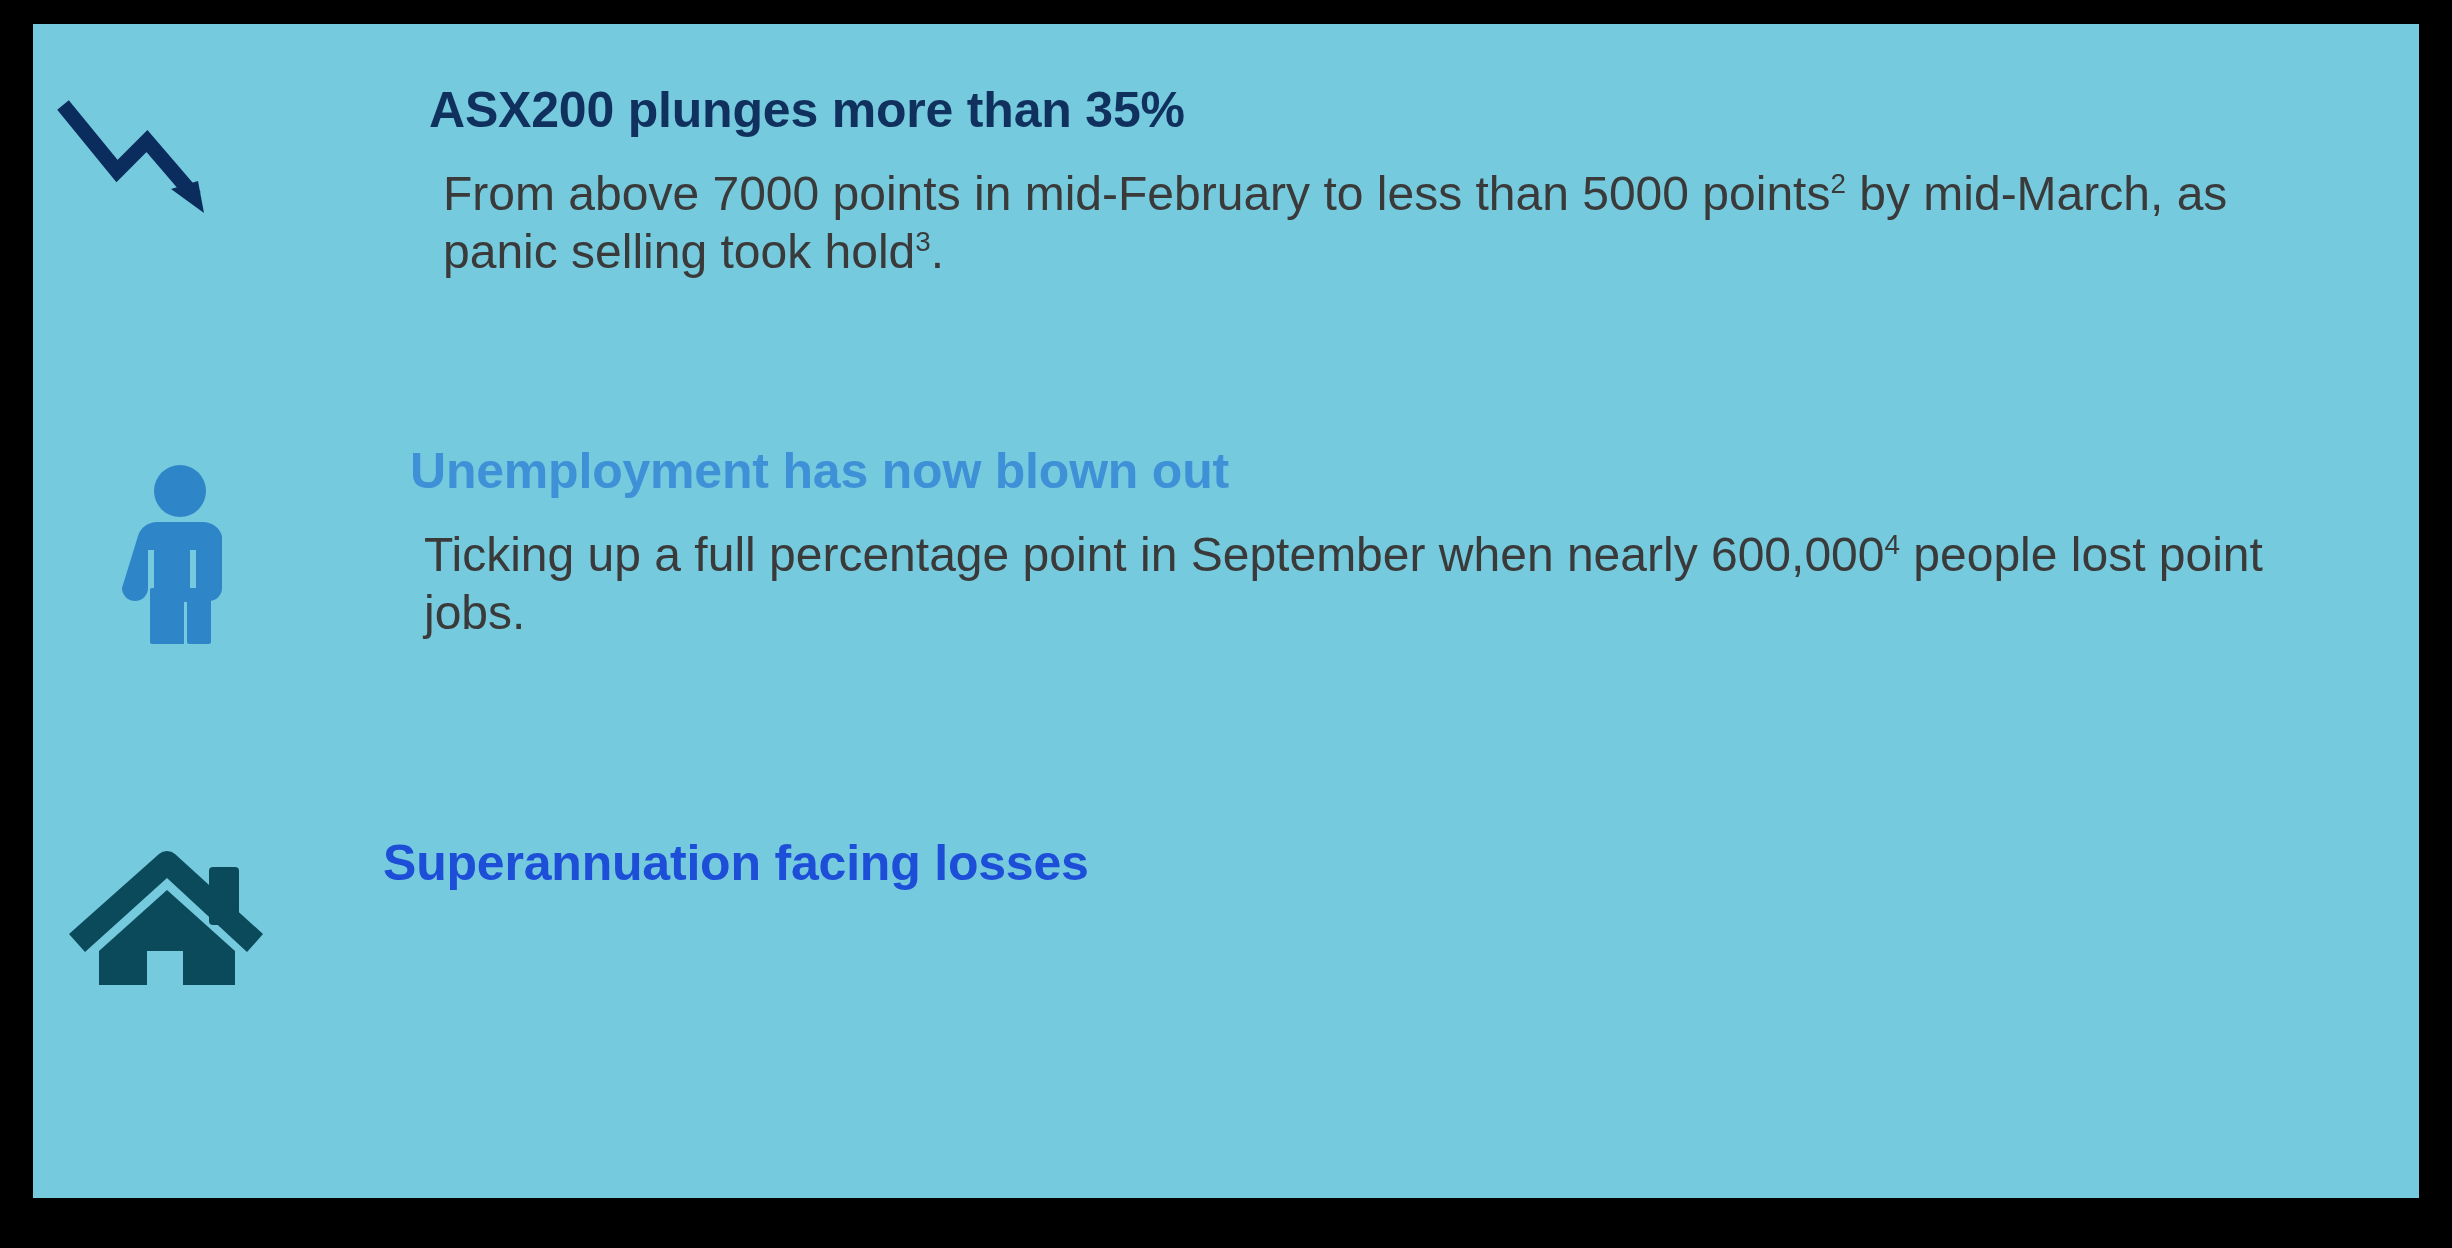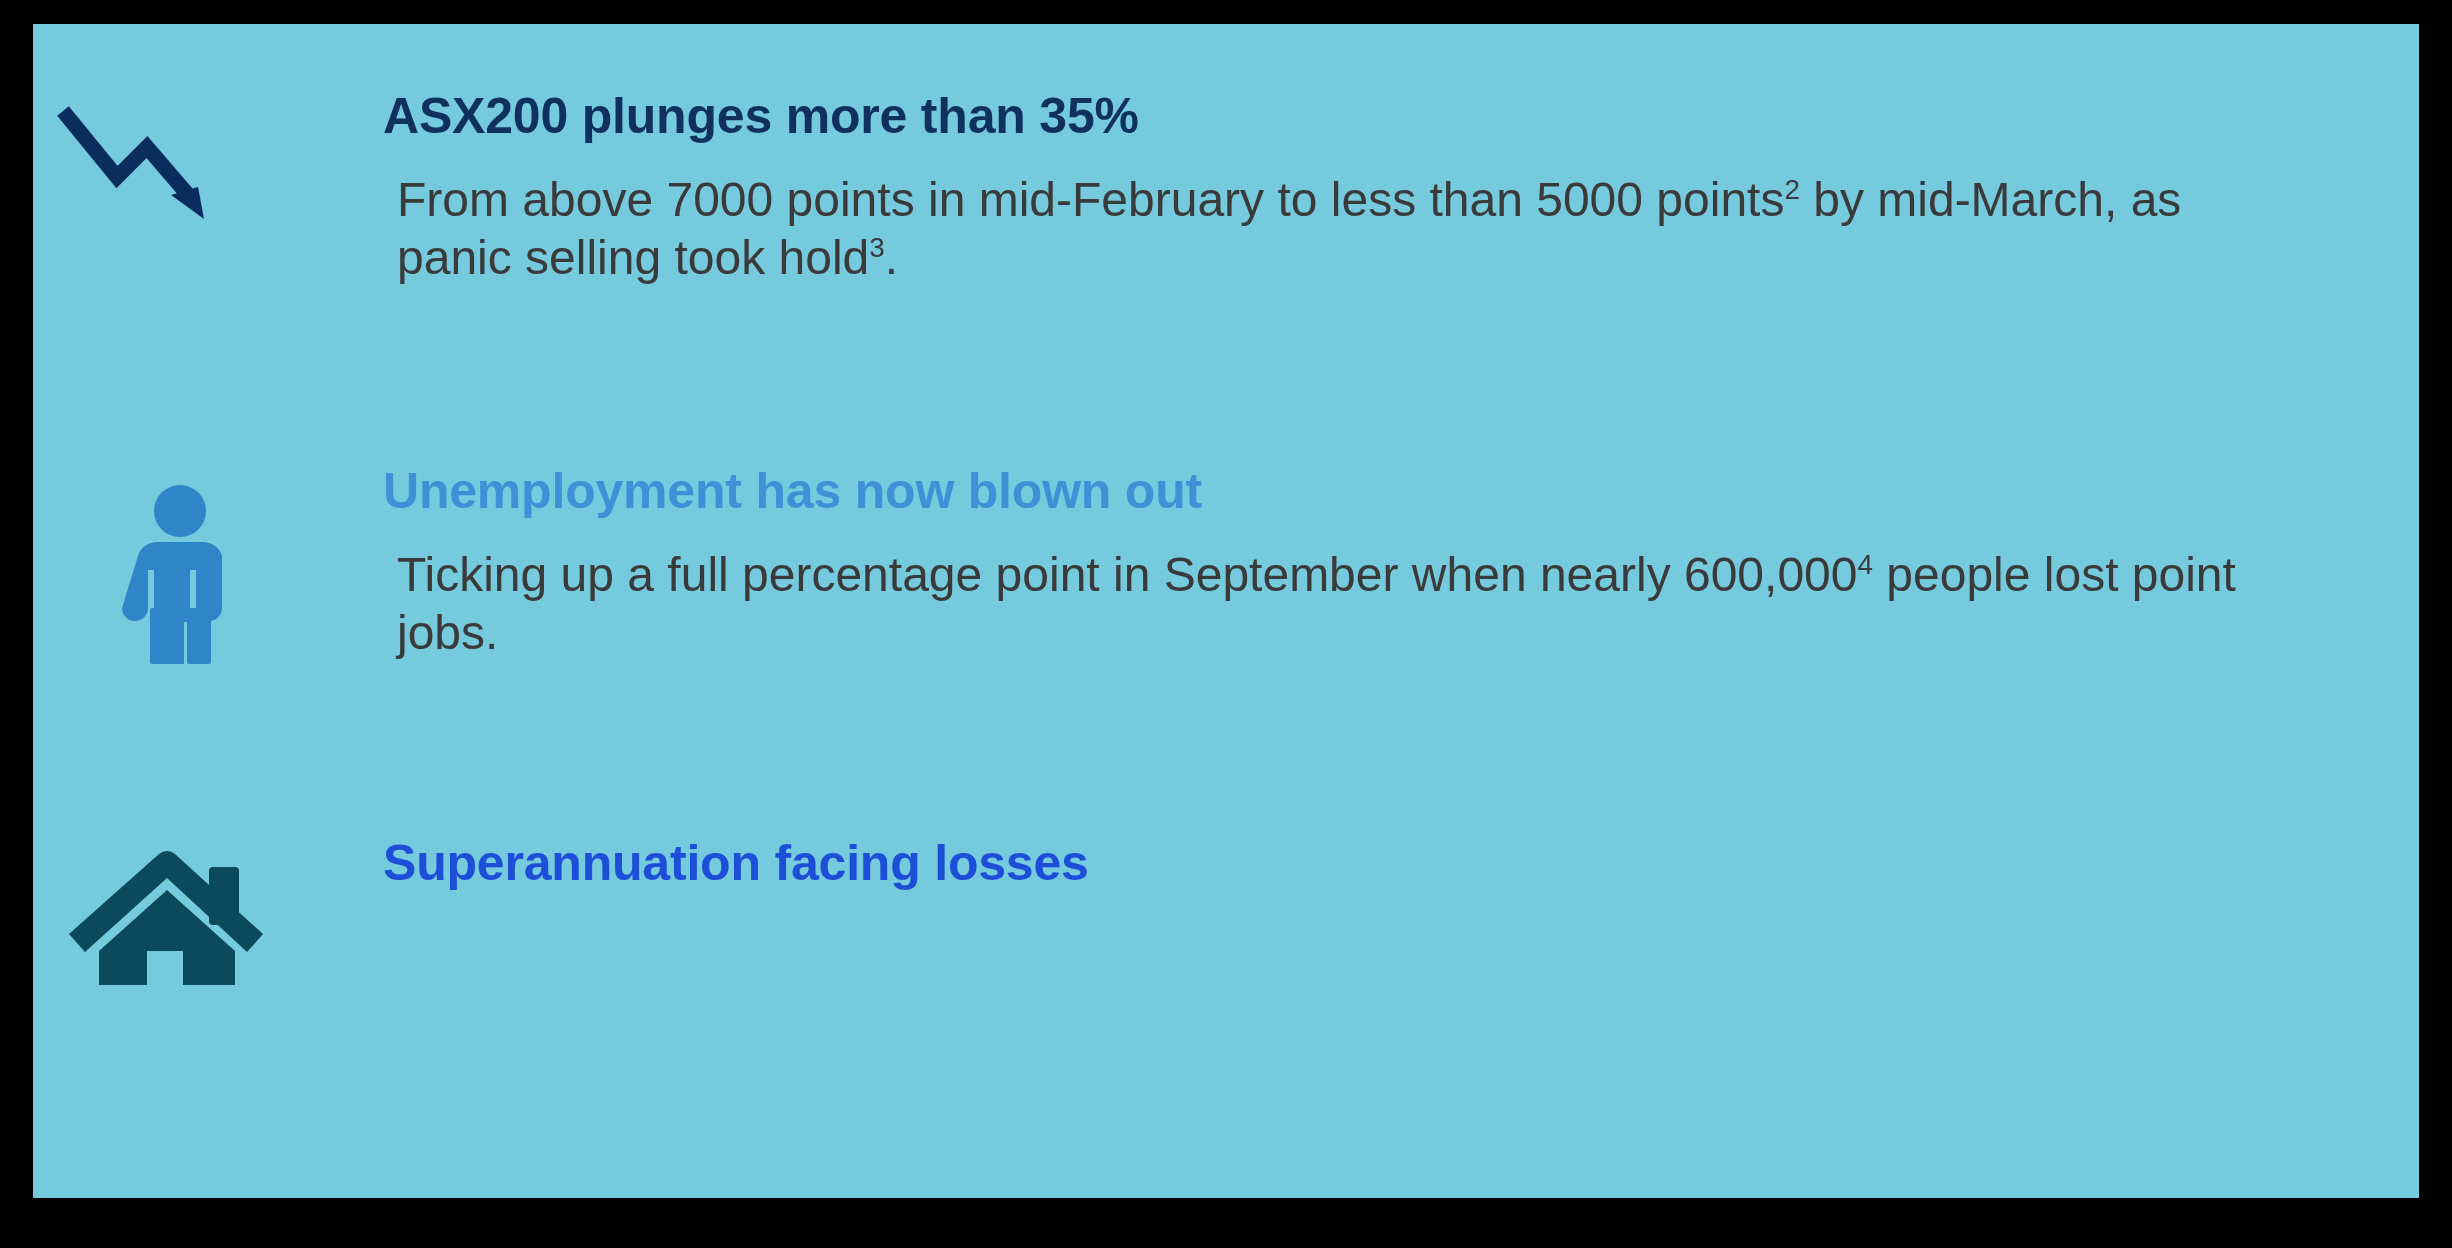--- a/index.html
+++ b/index.html
@@ -33,22 +33,22 @@
   }
 
   .info-row {
     position: absolute;
     left: 0;
     width: 100%;
     display: flex;
     align-items: flex-start;
   }
 
-  .info-row.row-0 { top: 65px; }
-  .info-row.row-1 { top: 440px; }
+  .info-row.row-0 { top: 59px; gap: 46px; }
+  .info-row.row-1 { top: 420px; gap: 27px; }
   .info-row.row-2 { top: 812px; }
 
   .icon-cell {
     width: 350px;
     flex: 0 0 350px;
     display: flex;
     align-items: flex-start;
     justify-content: flex-start;
     padding-left: 22px;
     box-sizing: border-box;

